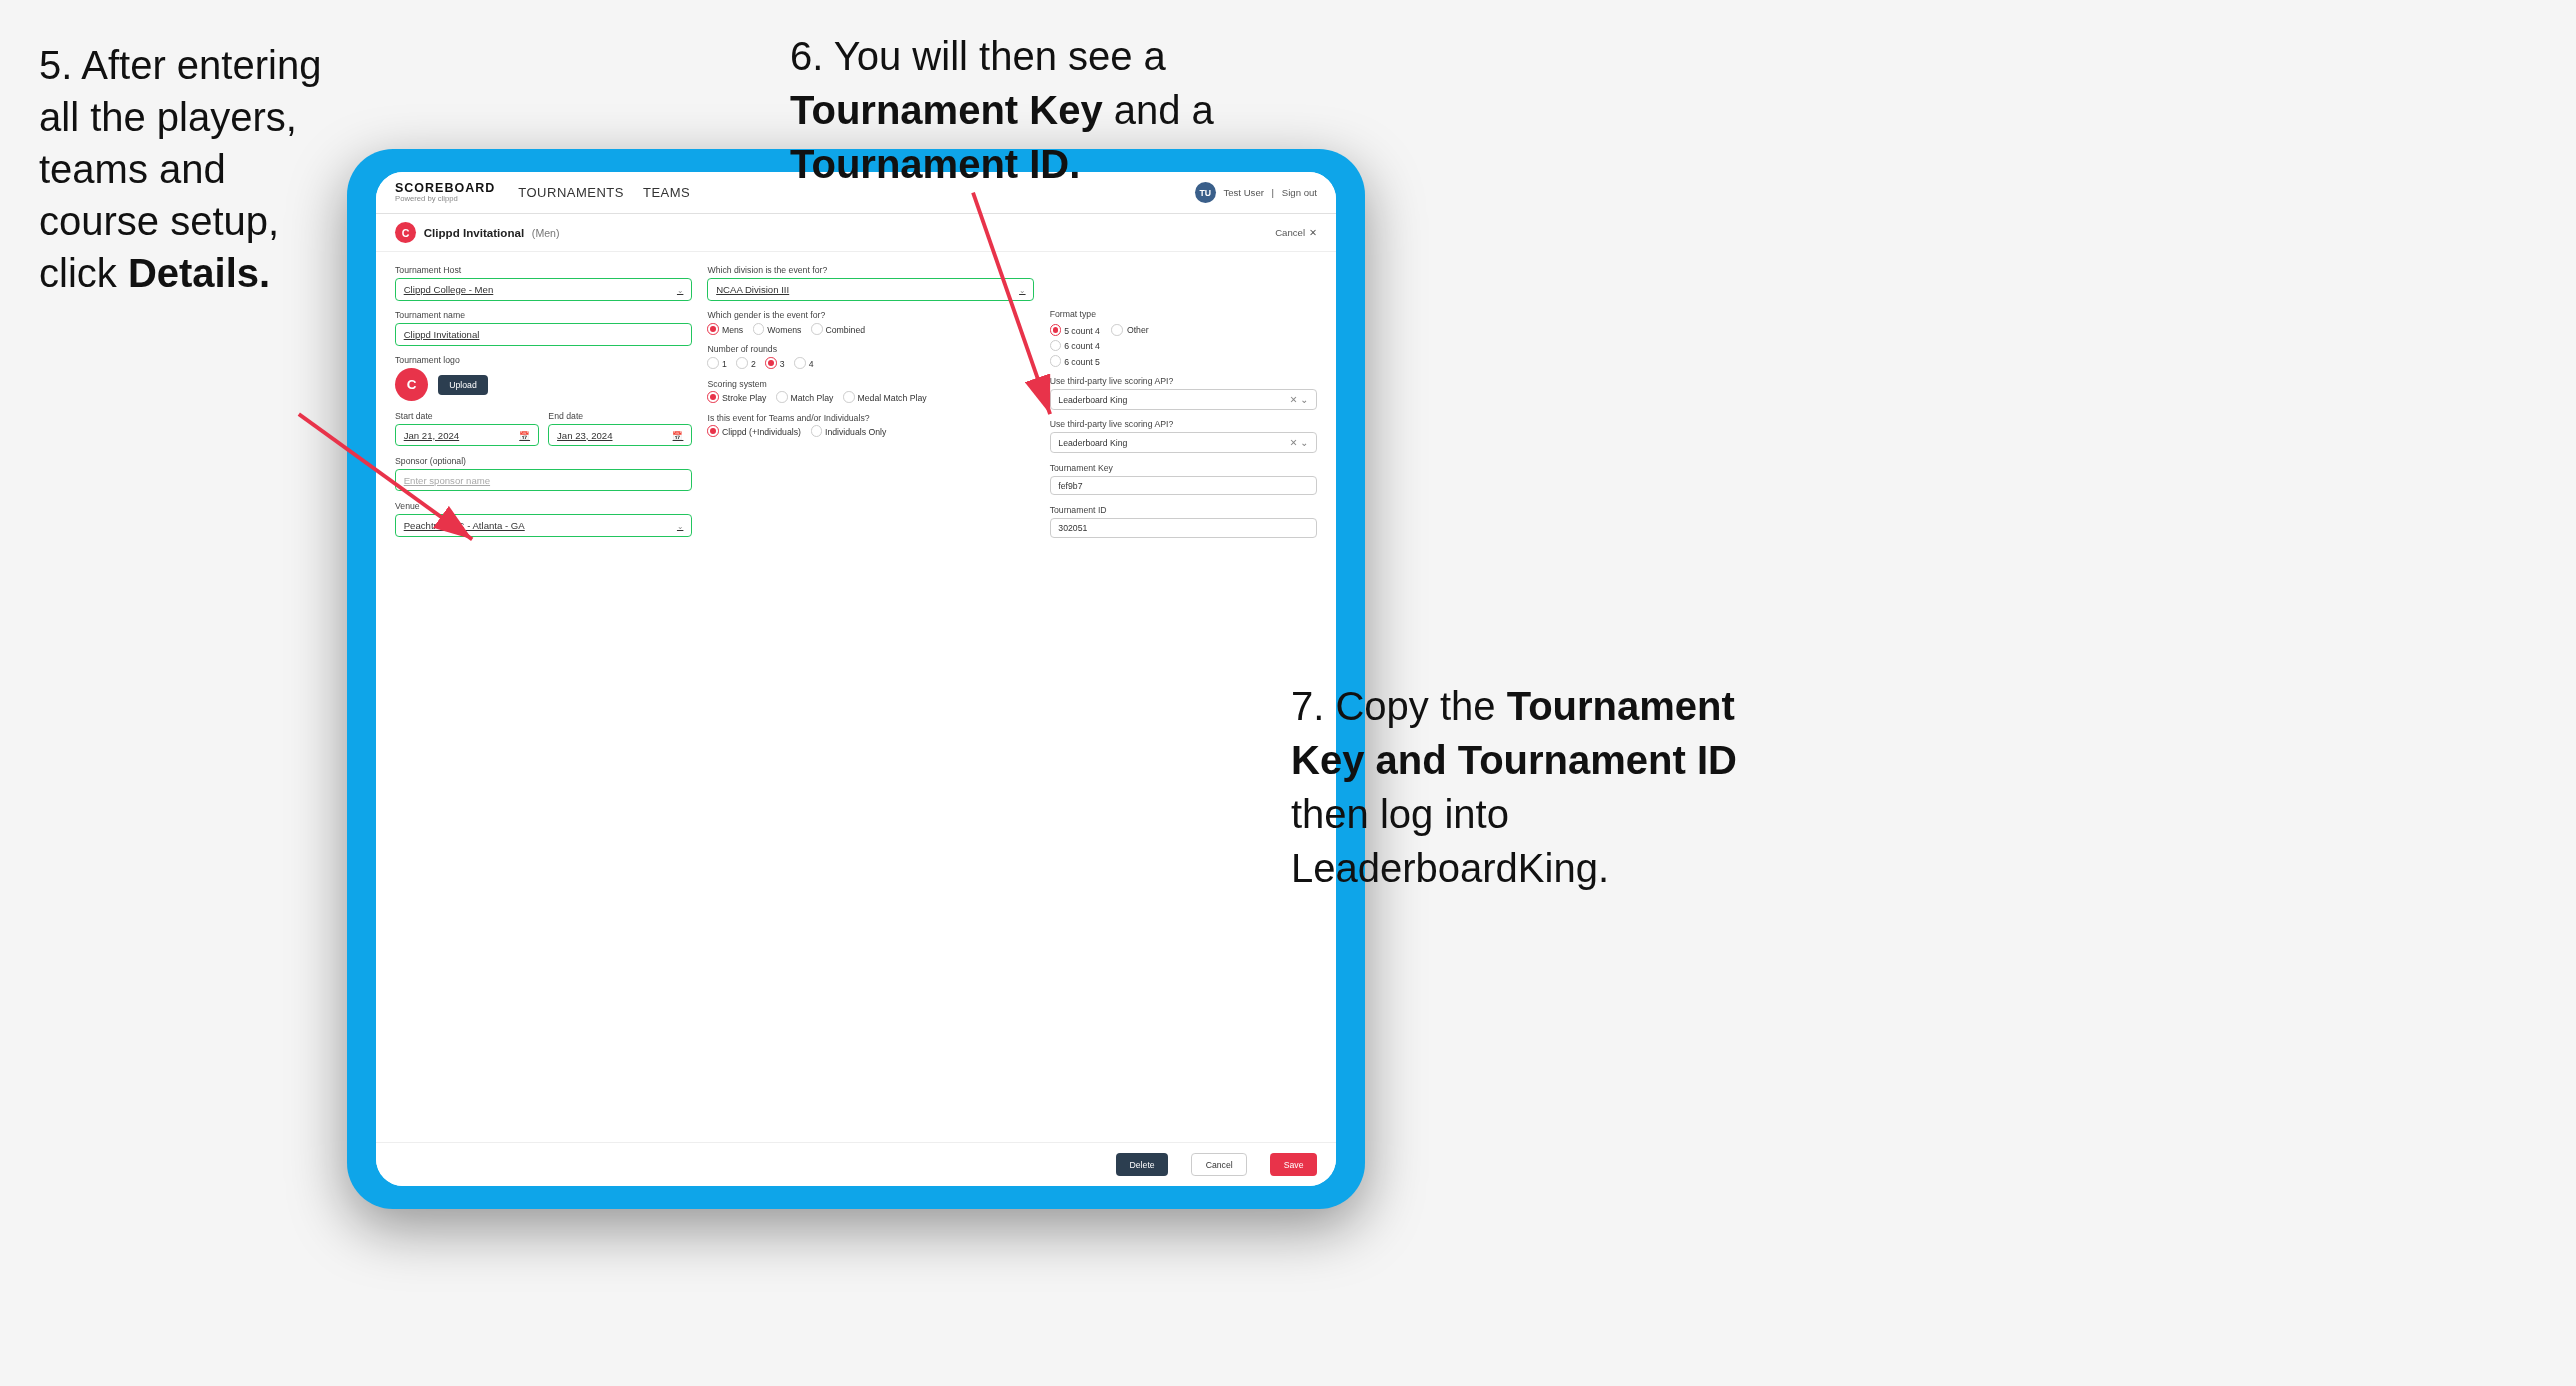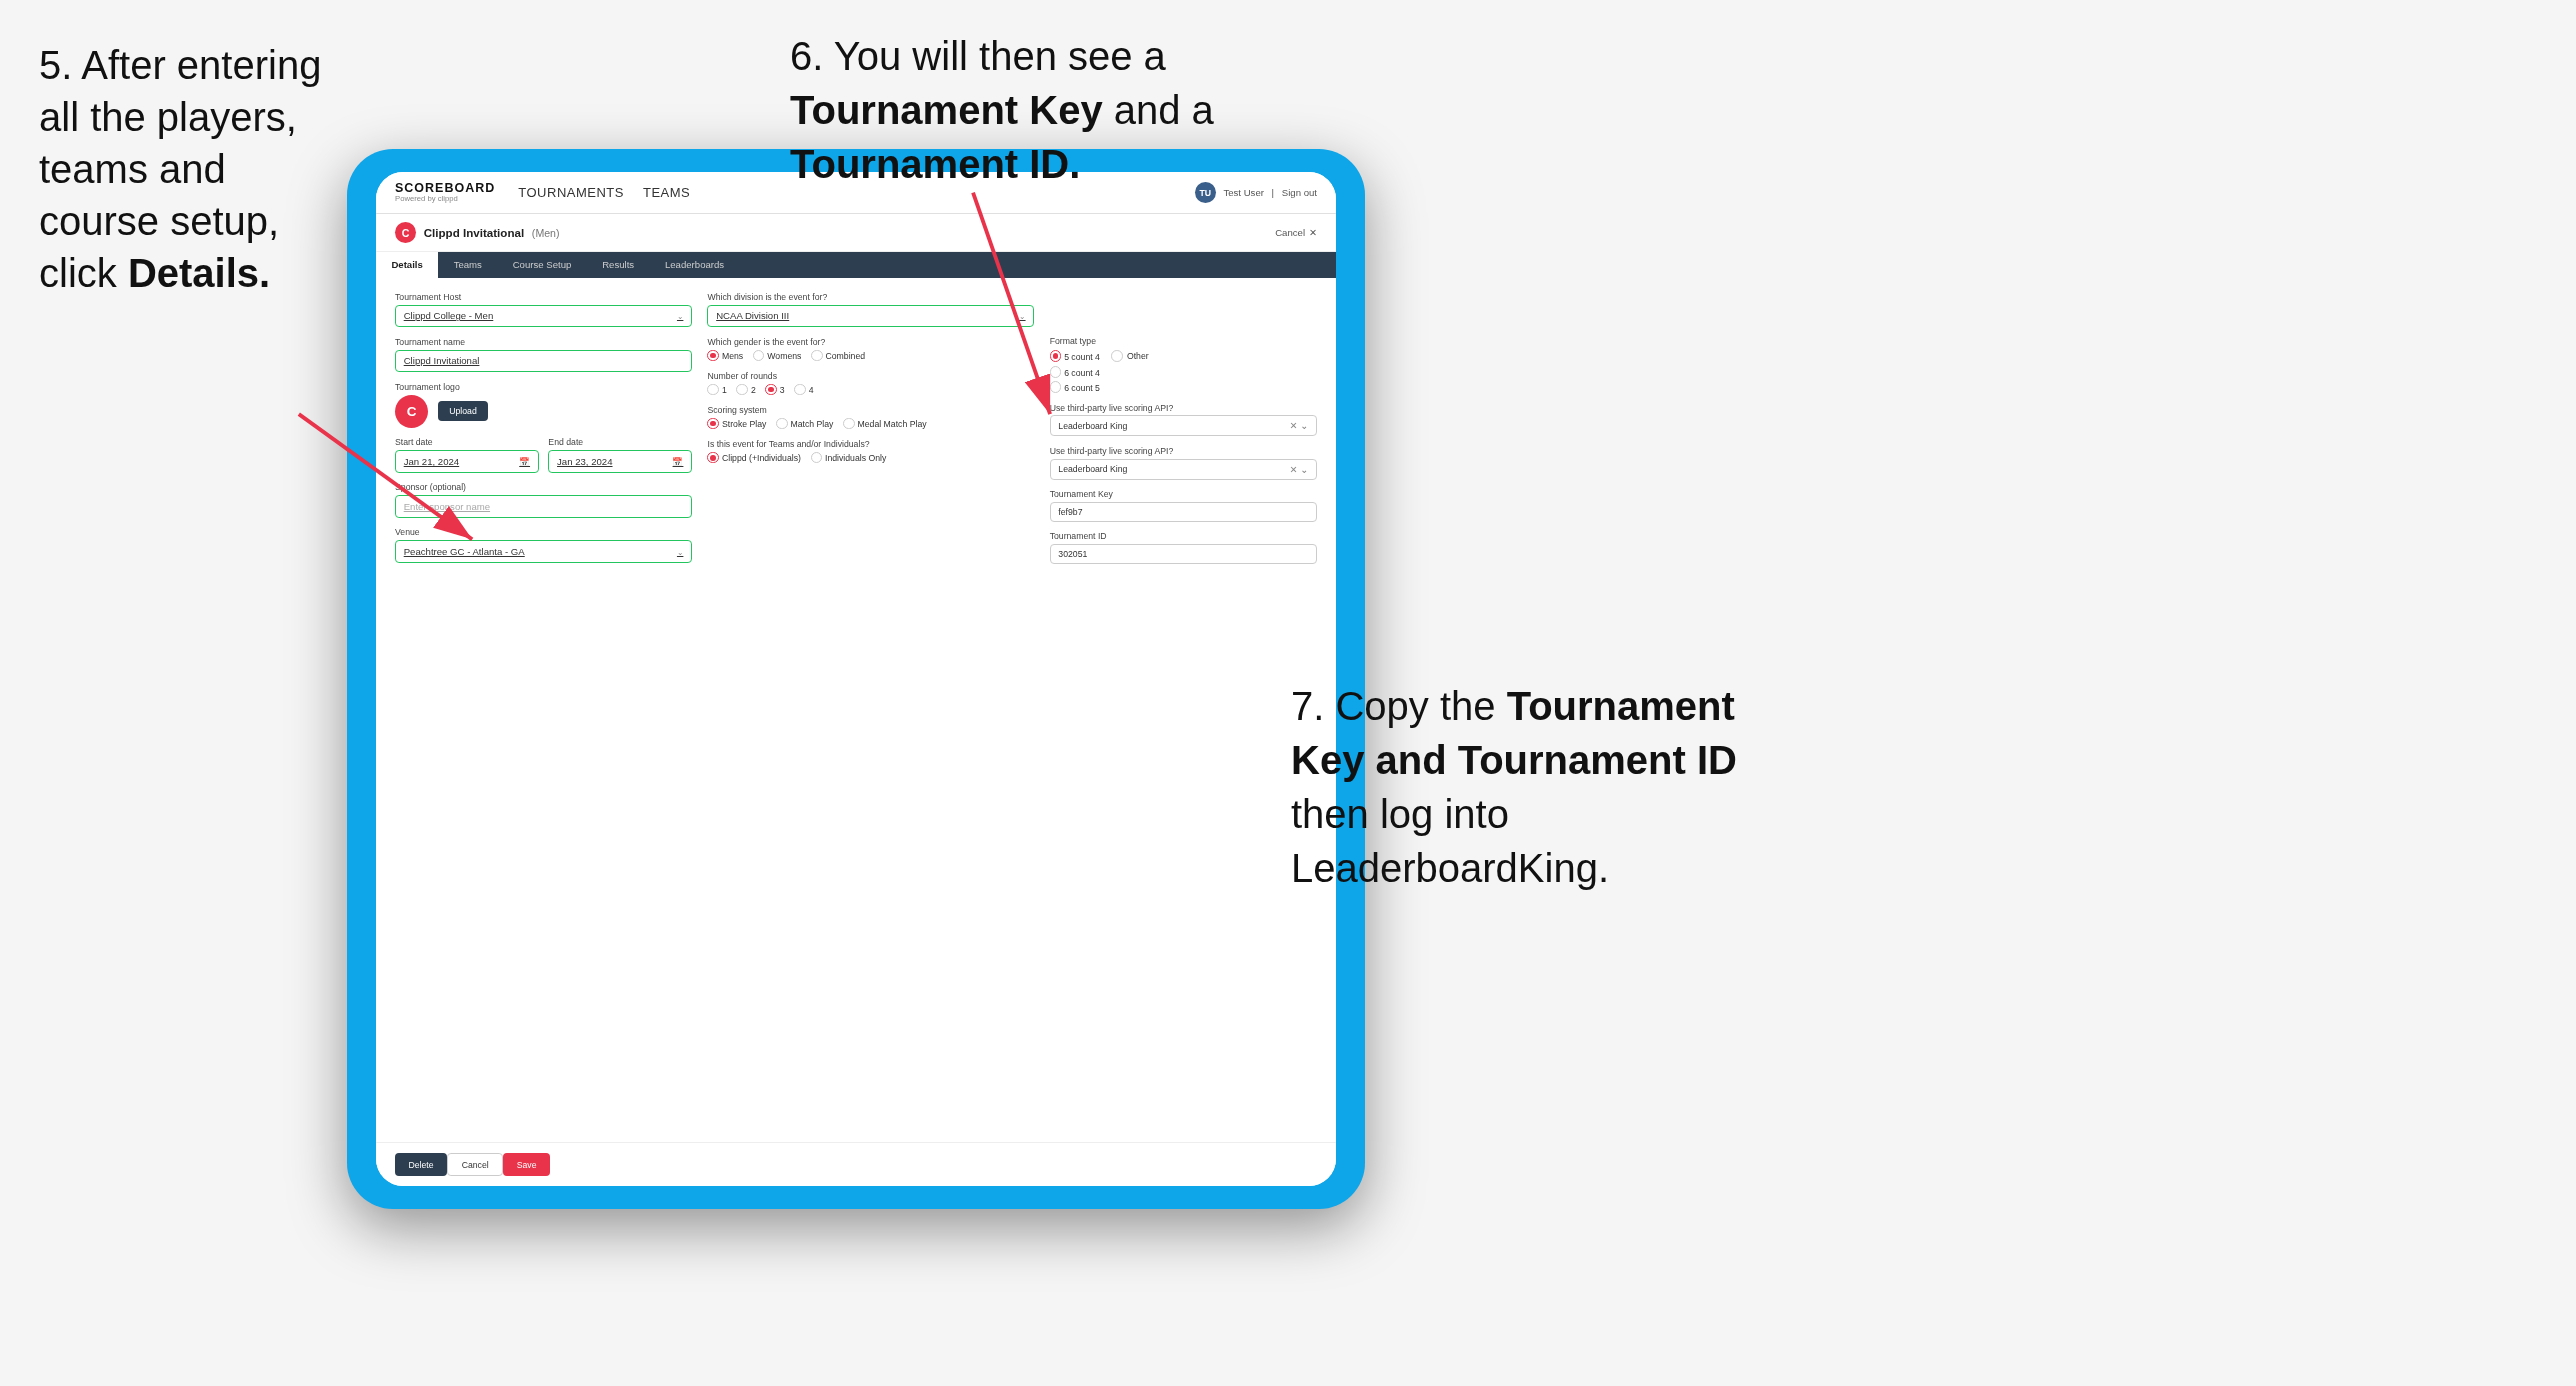--- a/index.html
+++ b/index.html
@@ -367,21 +367,22 @@
       font-size: 8.7px;
       color: #333;
       background: #fff;
     }
 
     
     .form-footer {
       padding: 9.6px 19px;
       border-top: 1px solid #eee;
       display: flex;
-      gap: 0;
+      justify-content: flex-end;
+      gap: 23px;
       flex-shrink: 0;
       background: #fff;
     }
 
     .btn-delete {
       background: #2c3e50;
       color: #fff;
       border: none;
       border-radius: 3.9px;
       padding: 5.8px 13.5px;
@@ -435,27 +436,20 @@
         <div class="t-logo">C</div>
         <span class="t-name">Clippd Invitational</span>
         <span class="t-sub">(Men)</span>
       </div>
       <div class="cancel-btn">
         <span>Cancel</span>
         <span>✕</span>
       </div>
     </div>
 
-    <div class="tabs-row">
-      <div class="tab active">Details</div>
-      <div class="tab">Teams</div>
-      <div class="tab">Course Setup</div>
-      <div class="tab">Results</div>
-      <div class="tab">Leaderboards</div>
-    </div>
 
     <div class="form-content">
 
       <div class="form-col">
 
         <div class="form-group">
           <span class="form-label">Tournament Host</span>
           <div class="form-input">
             <span>Clippd College - Men</span>
             <span class="select-arrow">⌄</span>

